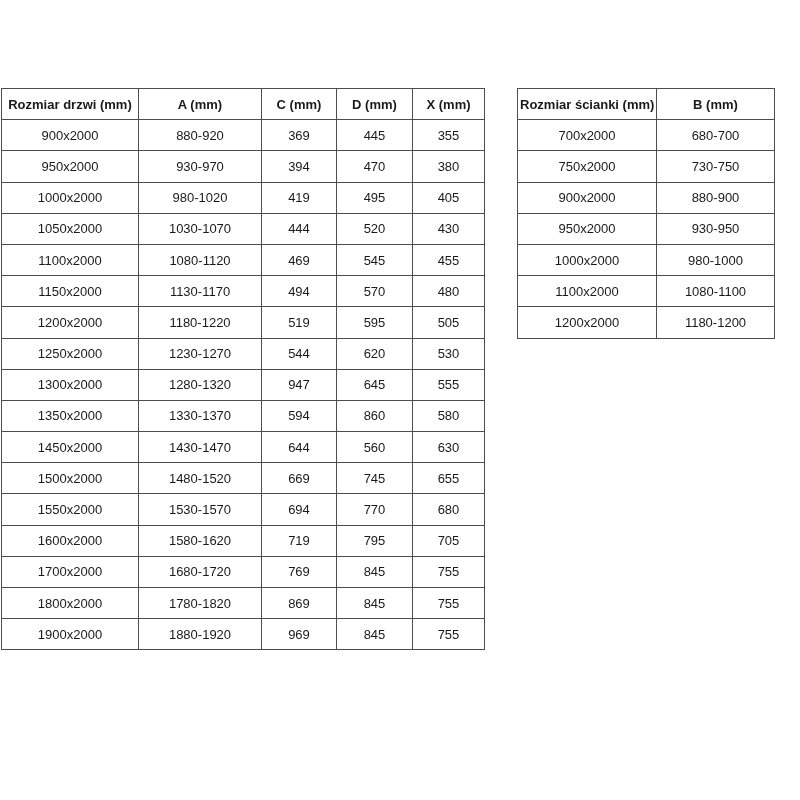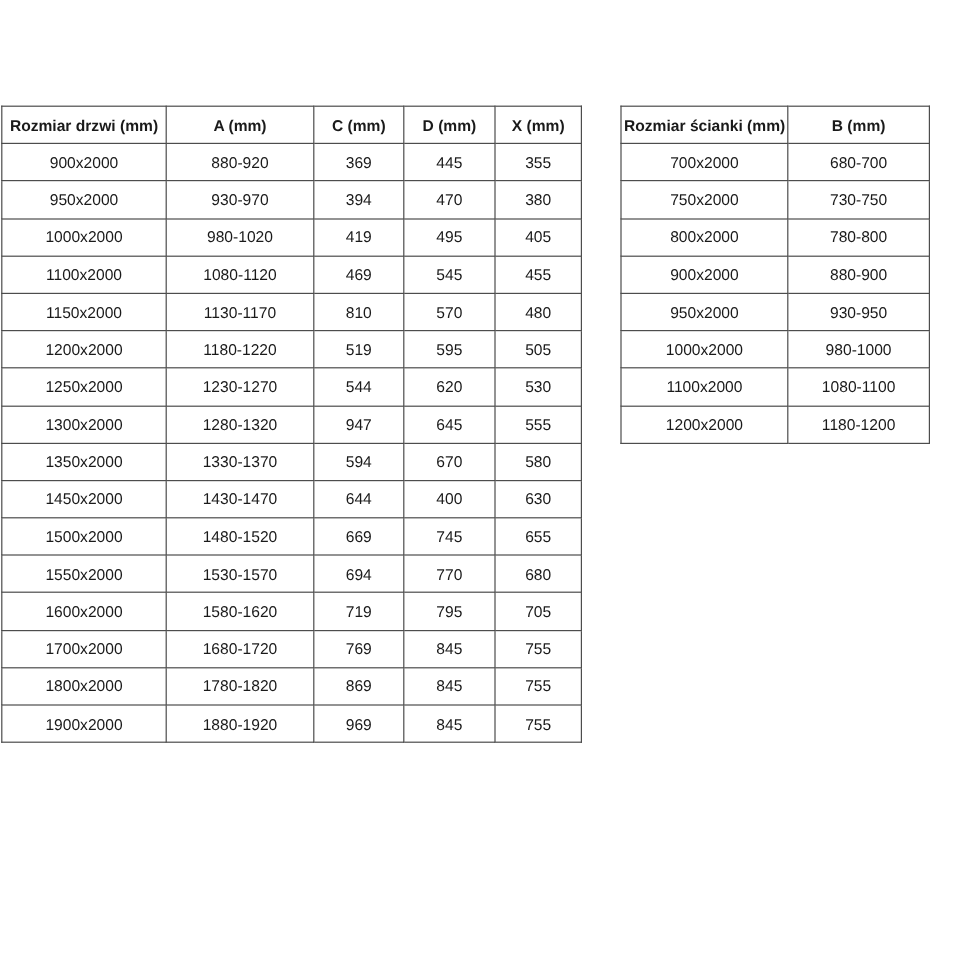--- a/index.html
+++ b/index.html
@@ -91,30 +91,37 @@
           <td>380</td>
         </tr>
         <tr>
           <td>1000x2000</td>
           <td>980-1020</td>
           <td>419</td>
           <td>495</td>
           <td>405</td>
         </tr>
         <tr>
+          <td>1050x2000</td>
+          <td>1030-1070</td>
+          <td>444</td>
+          <td>520</td>
+          <td>430</td>
+        </tr>
+        <tr>
           <td>1100x2000</td>
           <td>1080-1120</td>
           <td>469</td>
           <td>545</td>
           <td>455</td>
         </tr>
         <tr>
           <td>1150x2000</td>
           <td>1130-1170</td>
-          <td>810</td>
+          <td>494</td>
           <td>570</td>
           <td>480</td>
         </tr>
         <tr>
           <td>1200x2000</td>
           <td>1180-1220</td>
           <td>519</td>
           <td>595</td>
           <td>505</td>
         </tr>
@@ -129,28 +136,28 @@
           <td>1300x2000</td>
           <td>1280-1320</td>
           <td>947</td>
           <td>645</td>
           <td>555</td>
         </tr>
         <tr>
           <td>1350x2000</td>
           <td>1330-1370</td>
           <td>594</td>
-          <td>670</td>
+          <td>860</td>
           <td>580</td>
         </tr>
         <tr>
           <td>1450x2000</td>
           <td>1430-1470</td>
           <td>644</td>
-          <td>400</td>
+          <td>560</td>
           <td>630</td>
         </tr>
         <tr>
           <td>1500x2000</td>
           <td>1480-1520</td>
           <td>669</td>
           <td>745</td>
           <td>655</td>
         </tr>
         <tr>
@@ -205,24 +212,20 @@
     <tbody>
         <tr>
           <td>700x2000</td>
           <td>680-700</td>
         </tr>
         <tr>
           <td>750x2000</td>
           <td>730-750</td>
         </tr>
         <tr>
-          <td>800x2000</td>
-          <td>780-800</td>
-        </tr>
-        <tr>
           <td>900x2000</td>
           <td>880-900</td>
         </tr>
         <tr>
           <td>950x2000</td>
           <td>930-950</td>
         </tr>
         <tr>
           <td>1000x2000</td>
           <td>980-1000</td>

